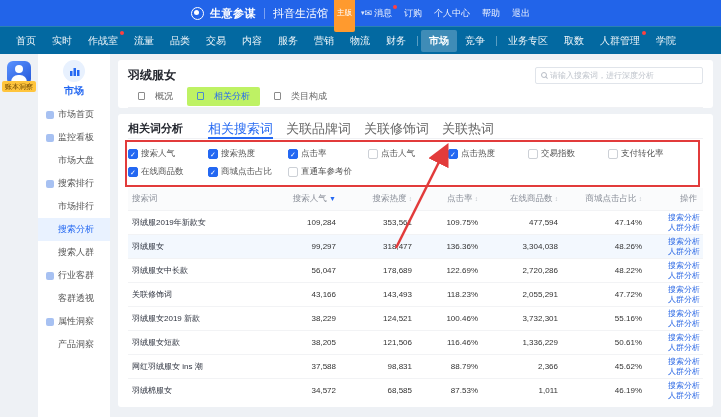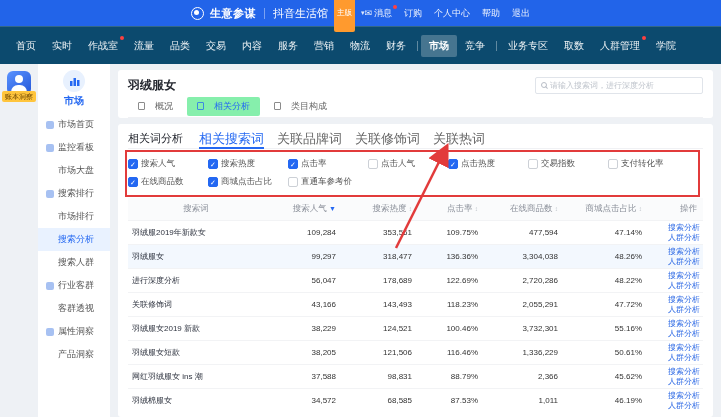--- a/index.html
+++ b/index.html
@@ -14,21 +14,21 @@
 .logo-text{font-size:11px;font-weight:bold;letter-spacing:.5px}
 .tb-sep{width:1px;height:11px;background:rgba(255,255,255,.4);margin:0 2px}
 .prod-text{font-size:11px;font-weight:normal}
 .badge{background:#ff9a2e;color:#fff;font-size:7.5px;padding:15px 3px;border-radius:2px;line-height:1}
 .caret{font-size:7px;color:rgba(255,255,255,.85)}
 .tb-right{display:flex;align-items:center;gap:12px;font-size:9px;color:rgba(255,255,255,.92)}
 .tb-link{position:relative;cursor:pointer;display:flex;align-items:center;gap:2px}
 .mail-ico{font-size:9px}
 .dot{position:absolute;top:-2px;right:-5px;width:4px;height:4px;background:#ff4040;border-radius:50%}
 
-.navbar{height:38px;background:#0c4a6e;border-top:1px solid rgba(255,255,255,.16);display:flex;align-items:center;padding:8px 8px}
+.navbar{height:28px;background:#0369a1;border-top:1px solid rgba(255,255,255,.16);display:flex;align-items:center;padding:8px 8px}
 .nav-item{position:relative;font-size:10px;color:rgba(255,255,255,.93);padding:4px 8px;border-radius:2px;cursor:pointer;white-space:nowrap}
 .nav-item.active{background:rgba(255,255,255,.24);font-weight:bold;color:#fff}
 .ndot{position:absolute;top:1px;right:2px;width:4px;height:4px;background:#ff4040;border-radius:50%}
 .nav-div{width:1px;height:10px;background:rgba(255,255,255,.35);margin:0 3px}
 
 .body{display:flex;height:363px}
 .rail{width:38px;position:relative;flex:none}
 .avatar{position:absolute;top:7px;left:7px;width:24px;height:24px;border-radius:6px;background:linear-gradient(140deg,#5b93ff,#2356d8);cursor:pointer}
 .avatar::before{content:'';position:absolute;top:4px;left:8px;width:8px;height:8px;border-radius:50%;background:#fff}
 .avatar::after{content:'';position:absolute;bottom:3px;left:4px;width:16px;height:7px;border-radius:8px 8px 0 0;background:#fff}
@@ -47,53 +47,53 @@
 .card1{padding:5px 10px 0}
 .rowA{height:20px;display:flex;align-items:center;justify-content:space-between}
 .kw-title{font-size:12px;font-weight:bold;color:#23262e}
 .search-box{width:168px;height:17px;border:1px solid #e0e4ea;border-radius:2px;display:flex;align-items:center;padding:0 5px;gap:3px}
 .mag{width:6px;height:6px;border:1px solid #b9bec7;border-radius:50%;position:relative;flex:none}
 .mag::after{content:'';position:absolute;width:3px;height:1px;background:#b9bec7;right:-2px;bottom:-1px;transform:rotate(45deg)}
 .search-box input{border:0;outline:0;width:100%;font-size:8px;color:#333;font-family:inherit;background:transparent}
 .search-box input::placeholder{color:#bfc4cc}
 .tabs{height:22px;display:flex;align-items:center;gap:4px}
 .tab{display:flex;align-items:center;gap:10px;font-size:9px;color:#666;padding:3px 10px;border-radius:2px;cursor:pointer}
-.tab.active{background:#86efac;color:#2468f2}
+.tab.active{background:#bef264;color:#2468f2}
 .tab-icon{width:7px;height:8px;border:1px solid currentColor;border-radius:1px;opacity:.75}
 .hdiv{border-top:1px solid #f0f1f4}
 .rowC{height:26px;display:flex;align-items:center;justify-content:space-between}
 .stat-time{font-size:8.5px;color:#8a8f99}
 .ctrls{display:flex;align-items:center;gap:5px}
 .quick{font-size:8.5px;color:#666;cursor:pointer;padding:0 2px}
 .units{display:flex}
 .unit{font-size:8.5px;height:16px;padding:0 7px;display:flex;align-items:center;border:1px solid #dcdfe6;background:#fff;color:#666;cursor:pointer;margin-left:-1px;position:relative}
 .unit:first-child{border-radius:2px 0 0 2px;margin-left:0}
 .unit:last-child{border-radius:0 2px 2px 0}
 .unit.active{background:#2468f2;border-color:#2468f2;color:#fff;z-index:1}
 .pager{width:16px;height:16px;border:1px solid #dcdfe6;border-radius:2px;display:flex;align-items:center;justify-content:center;font-size:9px;color:#9aa0a8;cursor:pointer;background:#fff}
 .terminal{display:flex;align-items:center;gap:2px;font-size:8.5px;color:#3a3f47;cursor:pointer}
 .tcaret{font-size:7px;color:#9aa0a8}
 
 .card2{margin-top:6px;padding:5px 10px;position:relative}
 .hdr{height:20px;display:flex;align-items:center;gap:13px;border-bottom:1px solid #f0f1f4}
-.sec-title{font-size:11px;font-weight:normal;color:#23262e;margin-right:3px}
+.sec-title{font-size:11px;font-weight:bold;color:#23262e;margin-right:12px}
 .subtab{font-size:13px;color:#666;height:100%;display:flex;align-items:center;position:relative;cursor:pointer}
 .subtab.active{color:#2468f2}
 .subtab.active::after{content:'';position:absolute;left:0;right:0;bottom:-1px;height:2px;background:#2468f2}
 .metrics{position:relative;padding:6px 0 7px}
 .mrow{display:grid;grid-template-columns:repeat(7,80px);height:18px;align-items:center}
 .metric{display:flex;align-items:center;gap:3px;font-size:8.5px;color:#555;cursor:pointer}
 .cb{width:10px;height:10px;border:1px solid #ccd0d6;border-radius:2px;background:#fff;flex:none;display:flex;align-items:center;justify-content:center;font-size:7px;color:#fff;line-height:1}
 .cb.on{background:#2468f2;border-color:#2468f2}
 .cb.on::after{content:"✓"}
 .anno-rect{position:absolute;left:-3px;right:3px;top:1px;bottom:1px;border:2px solid #e23b3b;pointer-events:none;z-index:6}
 
 .thead{display:grid;grid-template-columns:138px 76px 76px 66px 80px 84px 1fr;height:22px;align-items:center;background:#fafbfc;font-size:8.5px;color:#8a8f99}
 .th{text-align:right;padding-right:6px}
-.th.first{text-align:center;padding-left:4px}
+.th.first{text-align:left;padding-left:4px}
 .sort{font-size:6.5px;color:#c2c6cc}
 .sort.on{color:#2468f2;font-size:7px}
 .trow{display:grid;grid-template-columns:138px 76px 76px 66px 80px 84px 1fr;height:24px;align-items:center;border-top:1px solid #f2f3f5;font-size:8px;color:#333}
 .trow.hl{background:#f3f8fe}
 .td{text-align:right;padding-right:6px}
 .td.kw{text-align:left;padding-left:4px;color:#2f3440}
 .ops{display:flex;flex-direction:column;align-items:flex-end;justify-content:center;line-height:10px;padding-right:3px}
 .op{color:#2e6ae5;font-size:8px;cursor:pointer}
 
 .anno-arrow{position:absolute;inset:0;pointer-events:none;z-index:20}
@@ -317,21 +317,21 @@
           <div class="td">318,477</div>
           <div class="td">136.36%</div>
           <div class="td">3,304,038</div>
           <div class="td">48.26%</div>
           <div class="ops">
               <span class="op">搜索分析</span>
               <span class="op">人群分析</span>
             </div>
         </div>
         <div class="trow">
-          <div class="td kw">进行深度分析</div>
+          <div class="td kw">羽绒服女中长款</div>
           <div class="td">56,047</div>
           <div class="td">178,689</div>
           <div class="td">122.69%</div>
           <div class="td">2,720,286</div>
           <div class="td">48.22%</div>
           <div class="ops">
               <span class="op">搜索分析</span>
               <span class="op">人群分析</span>
             </div>
         </div>

